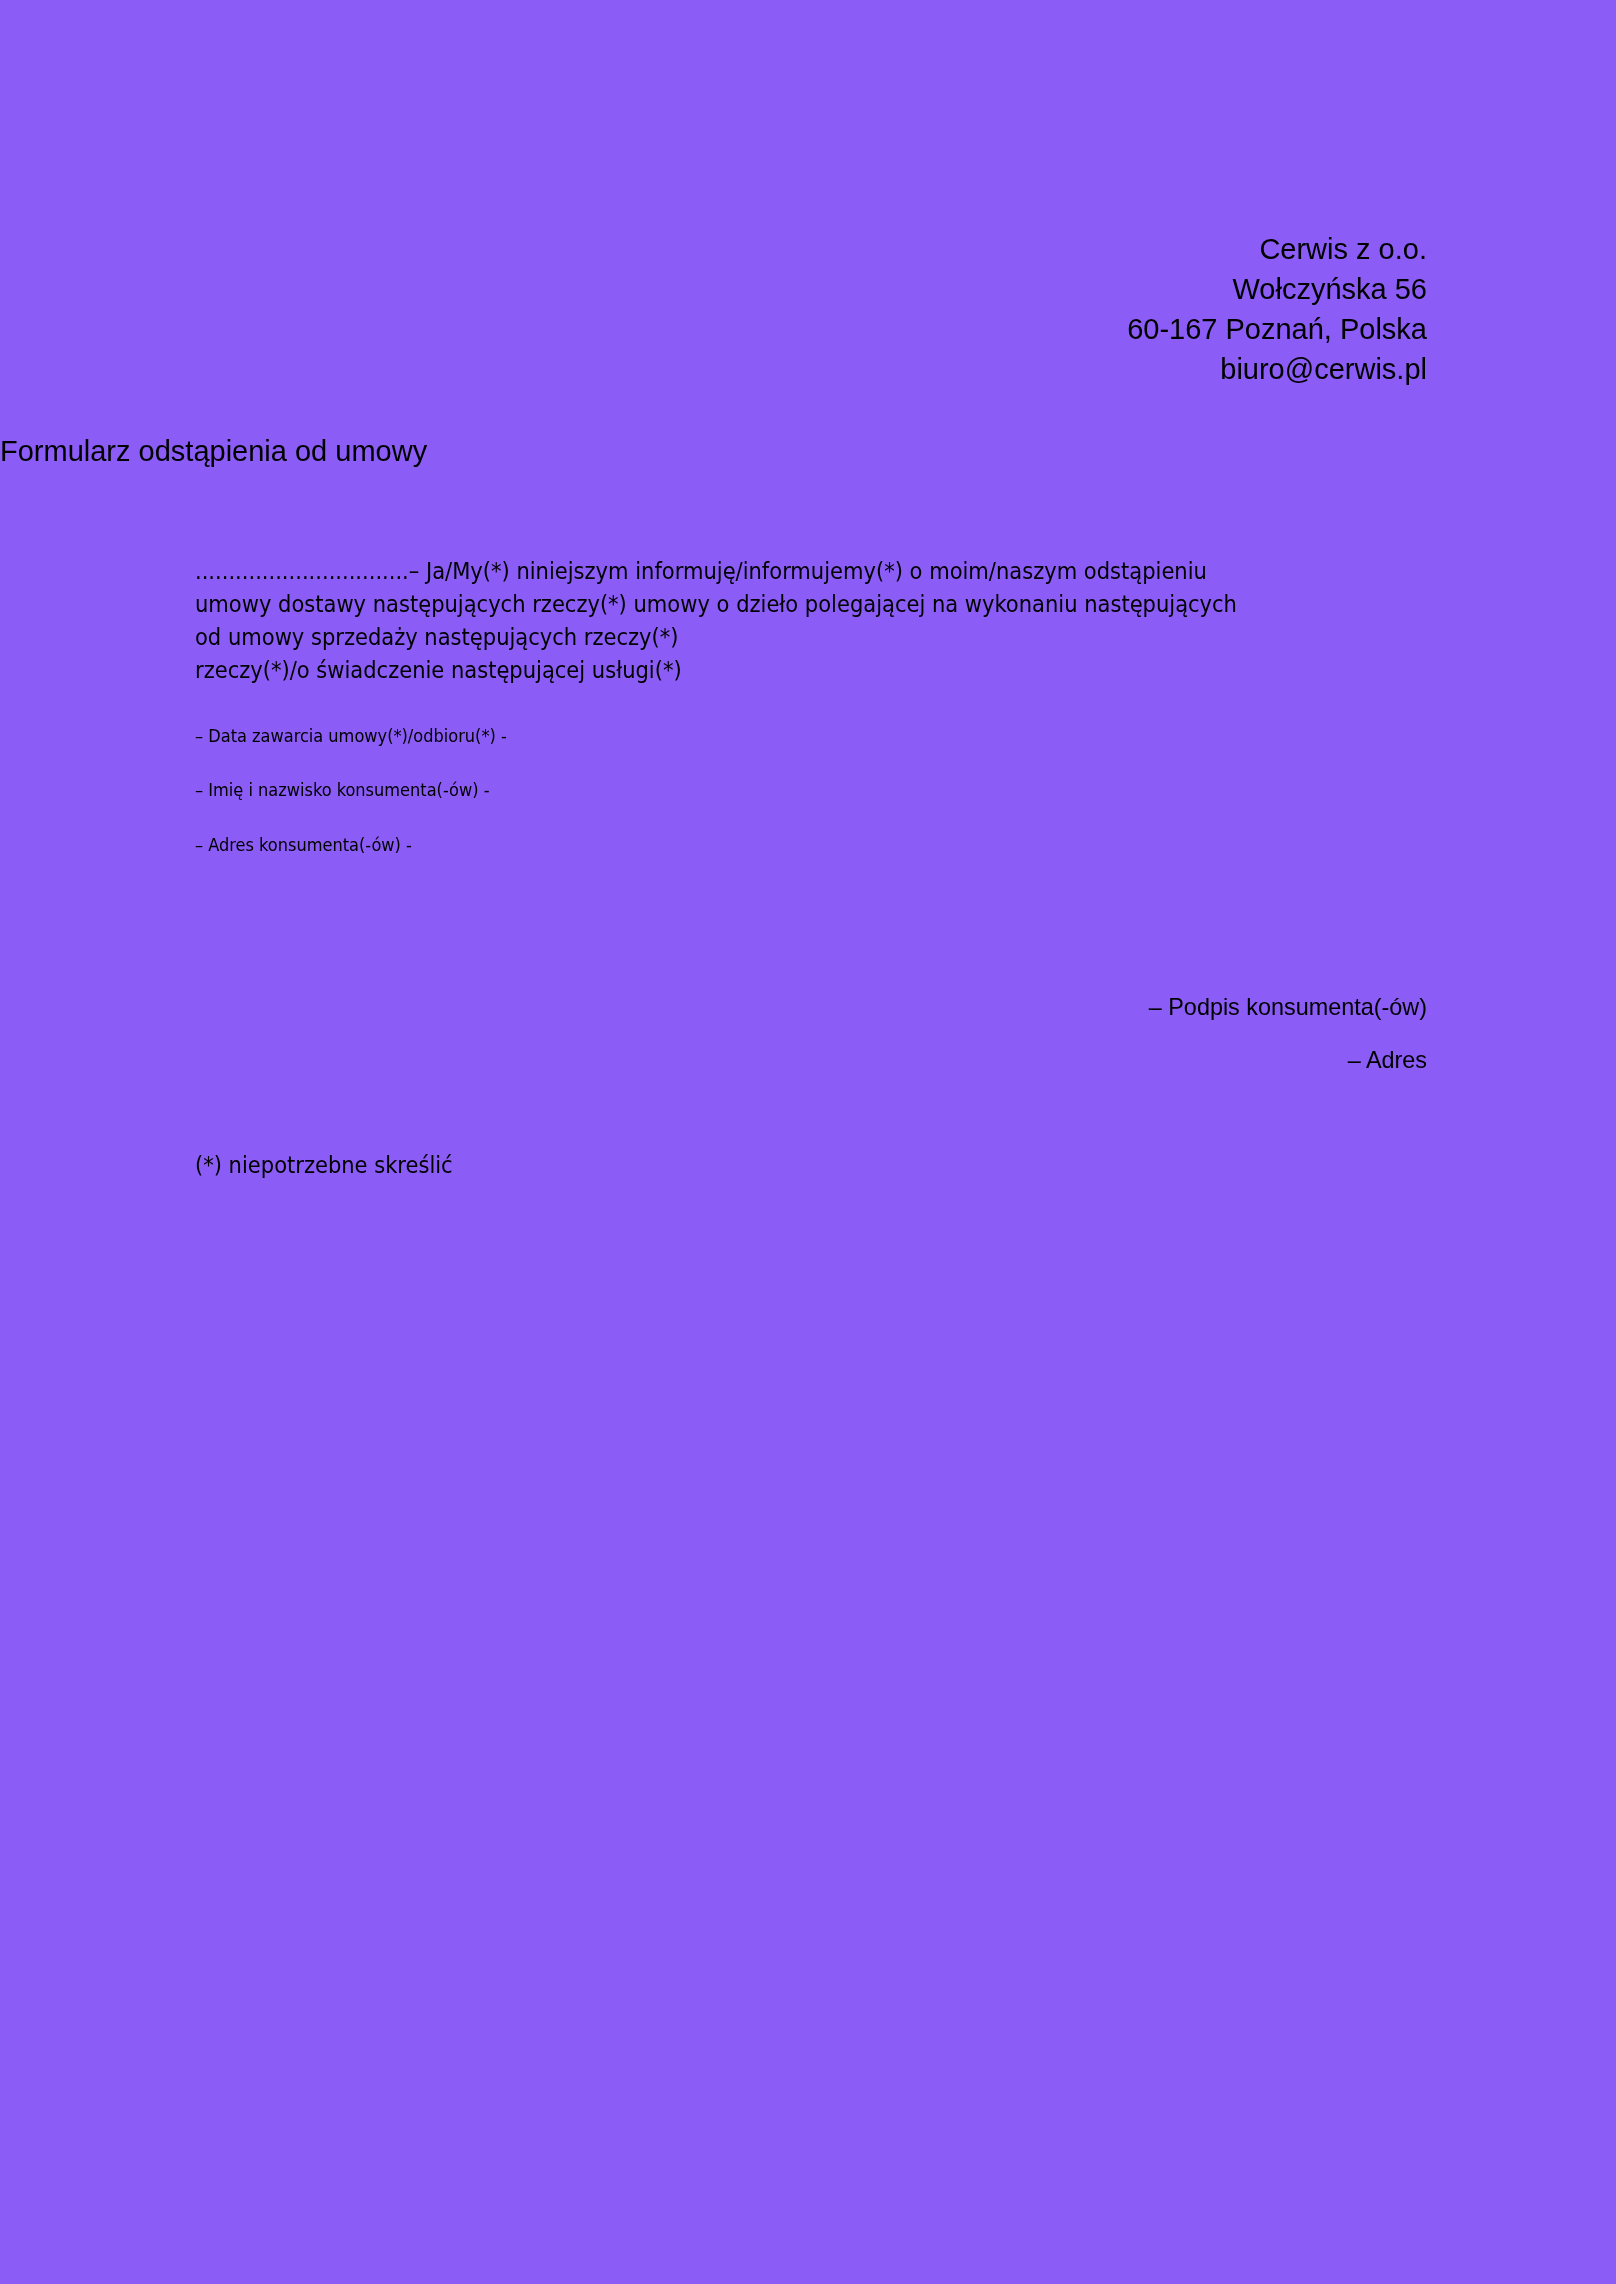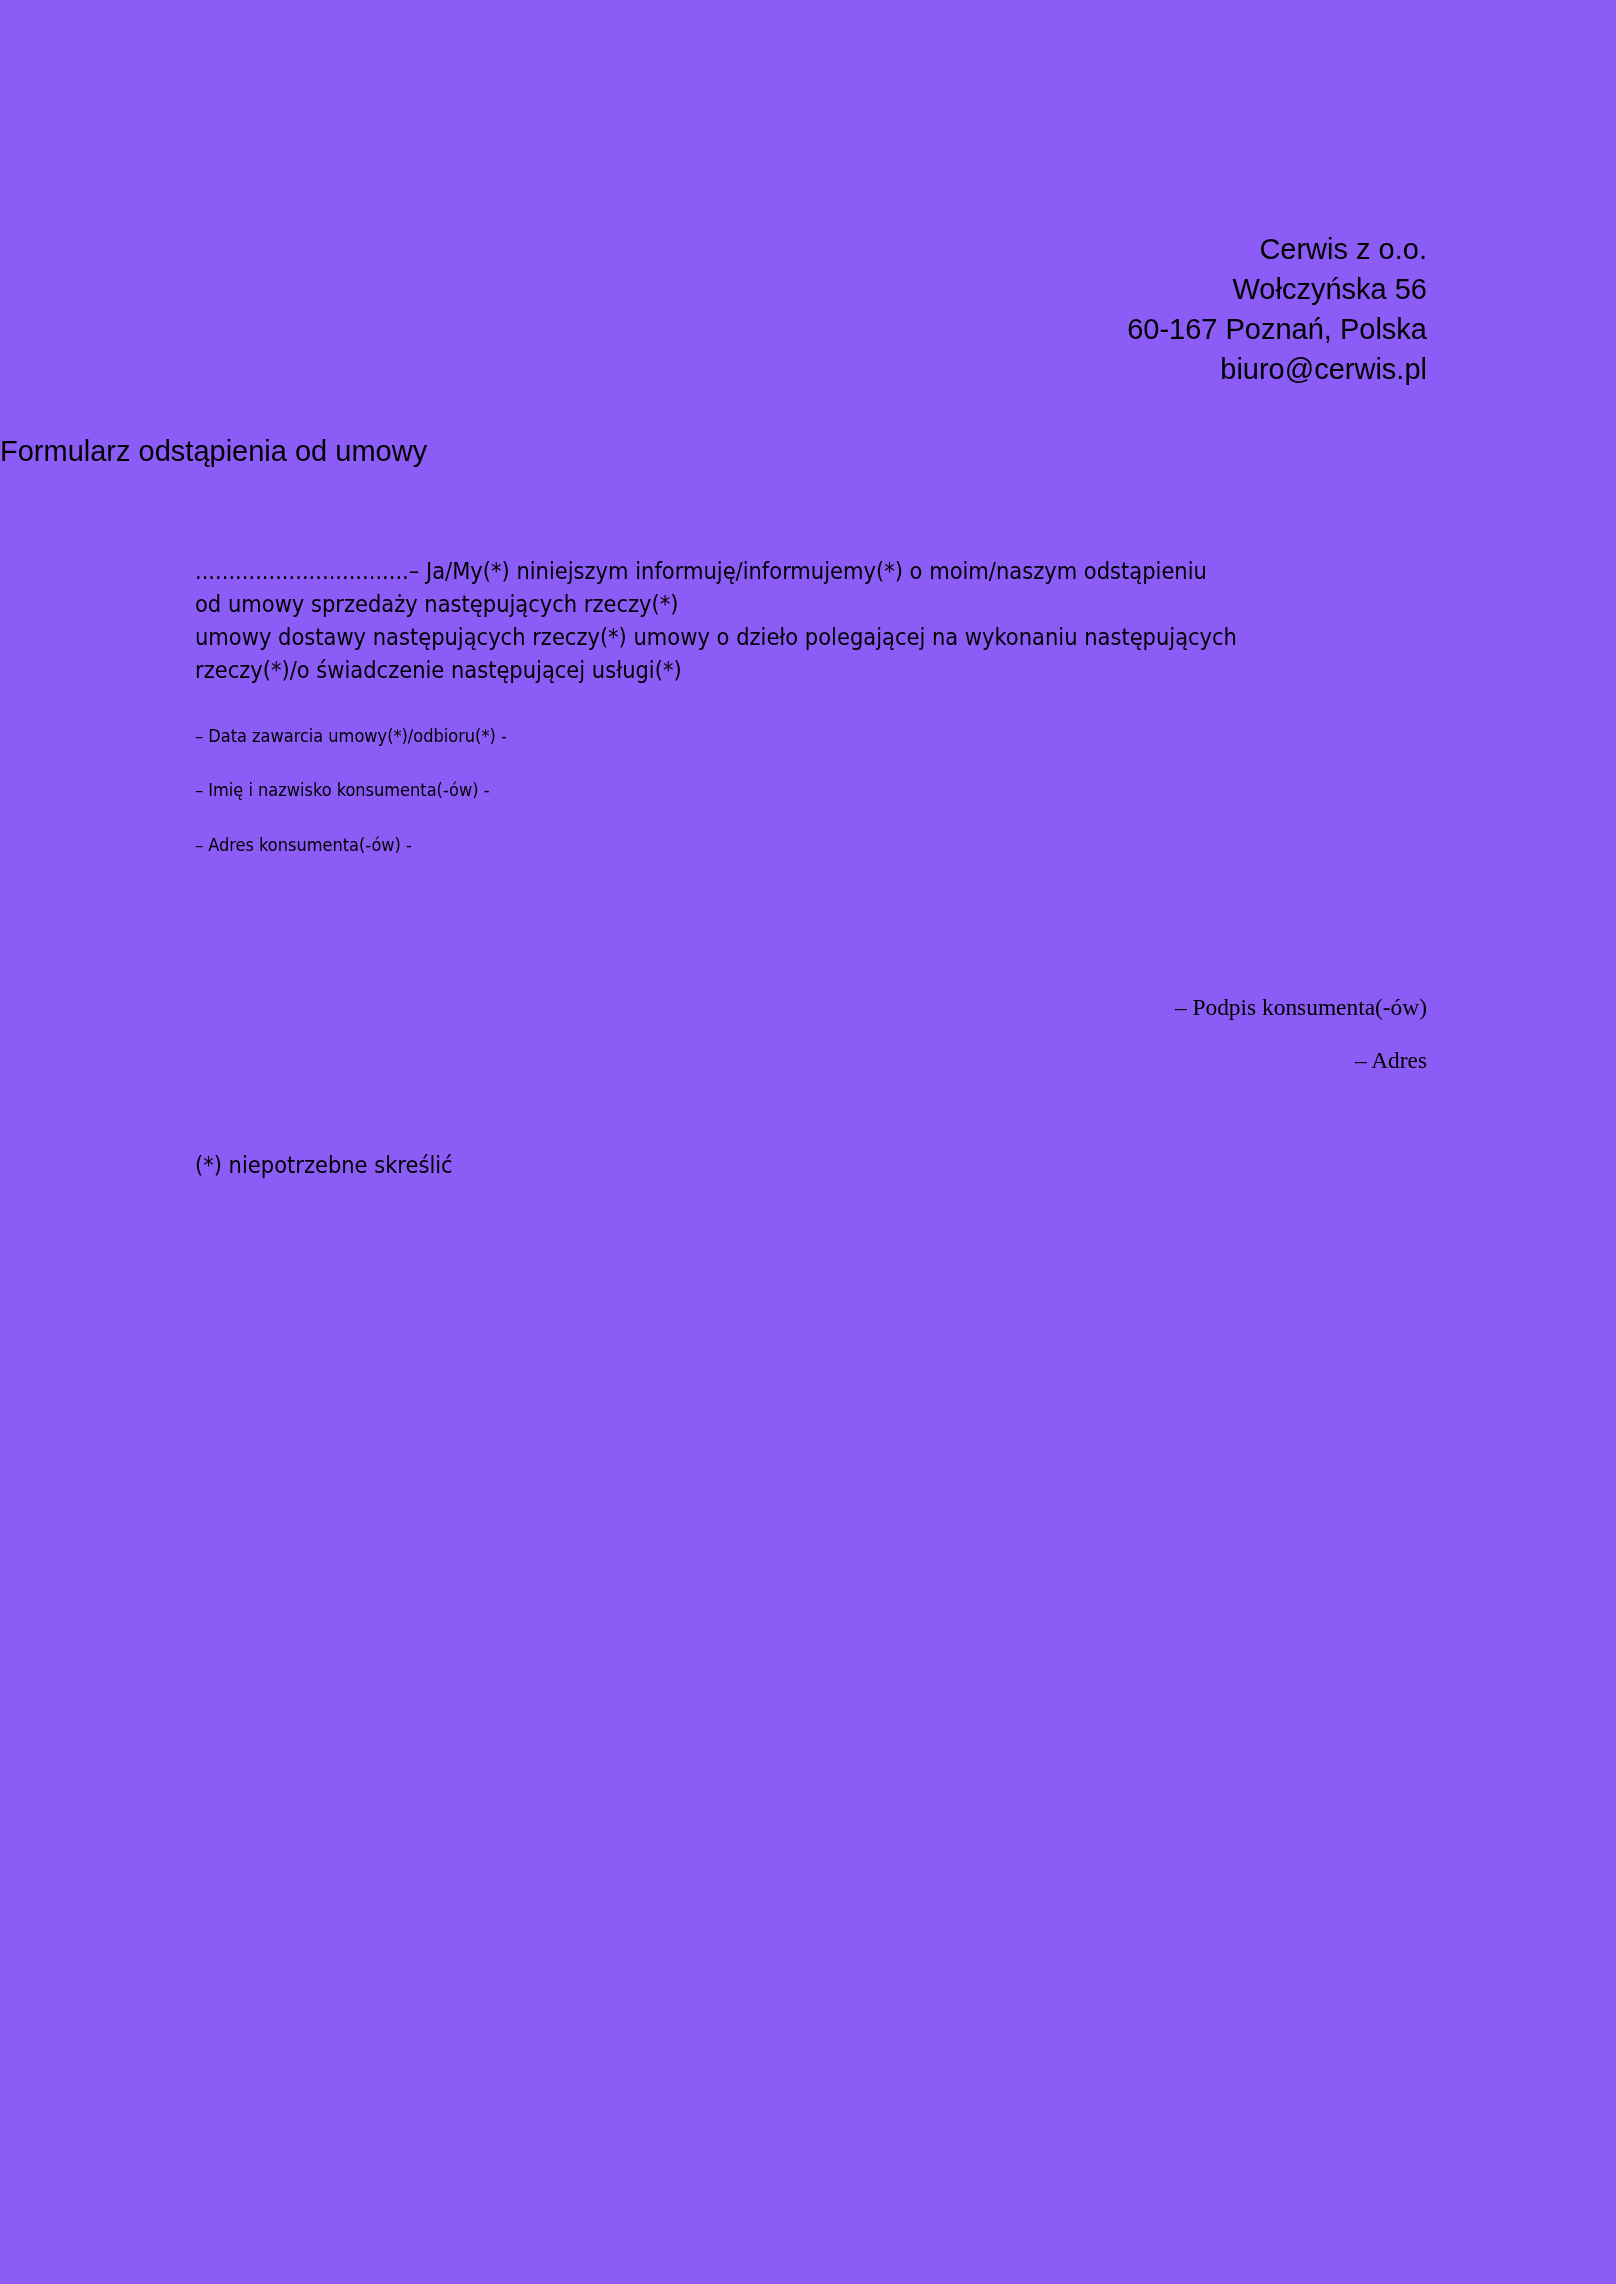--- a/index.html
+++ b/index.html
@@ -62,21 +62,21 @@
       line-height: 33px;
       white-space: nowrap;
     }
     .field-1 { top: 719px; }
     .field-2 { top: 773px; }
     .field-3 { top: 828px; text-align: center; }
     .sig {
       position: absolute;
       right: 189px;
       text-align: right;
-      font-family: Liberation Serif, serif;
+      font-family: Liberation Sans, sans-serif;
       font-stretch: condensed;
       font-size: 23.4px;
       line-height: 33px;
       white-space: nowrap;
     }
     .sig-1 { top: 991px; }
     .sig-2 { top: 1044px; }
     .footnote {
       position: absolute;
       left: 195px;
@@ -97,22 +97,22 @@
     <div>Cerwis z o.o.</div>
     <div>Wołczyńska 56</div>
     <div>60-167 Poznań, Polska</div>
     <div>biuro@cerwis.pl</div>
   </div>
 
   <div class="title">Formularz odstąpienia od umowy</div>
 
   <div class="body-text intro">
     <span class="line"><span class="leader">................................</span><span>– Ja/My(*) niniejszym informuję/informujemy(*) o moim/naszym odstąpieniu</span></span>
+    <span class="line">umowy dostawy następujących rzeczy(*) umowy o dzieło polegającej na wykonaniu następujących</span>
     <span class="line">od umowy sprzedaży następujących rzeczy(*)</span>
-    <span class="line">umowy dostawy następujących rzeczy(*) umowy o dzieło polegającej na wykonaniu następujących</span>
     <span class="line">rzeczy(*)/o świadczenie następującej usługi(*)</span>
   </div>
 
   <div class="field field-1">– Data zawarcia umowy(*)/odbioru(*) -</div>
   <div class="field field-2">– Imię i nazwisko konsumenta(-ów) -</div>
   <div class="field field-3">– Adres konsumenta(-ów) -</div>
 
   <div class="sig sig-1">– Podpis konsumenta(-ów)</div>
   <div class="sig sig-2">– Adres</div>
 

